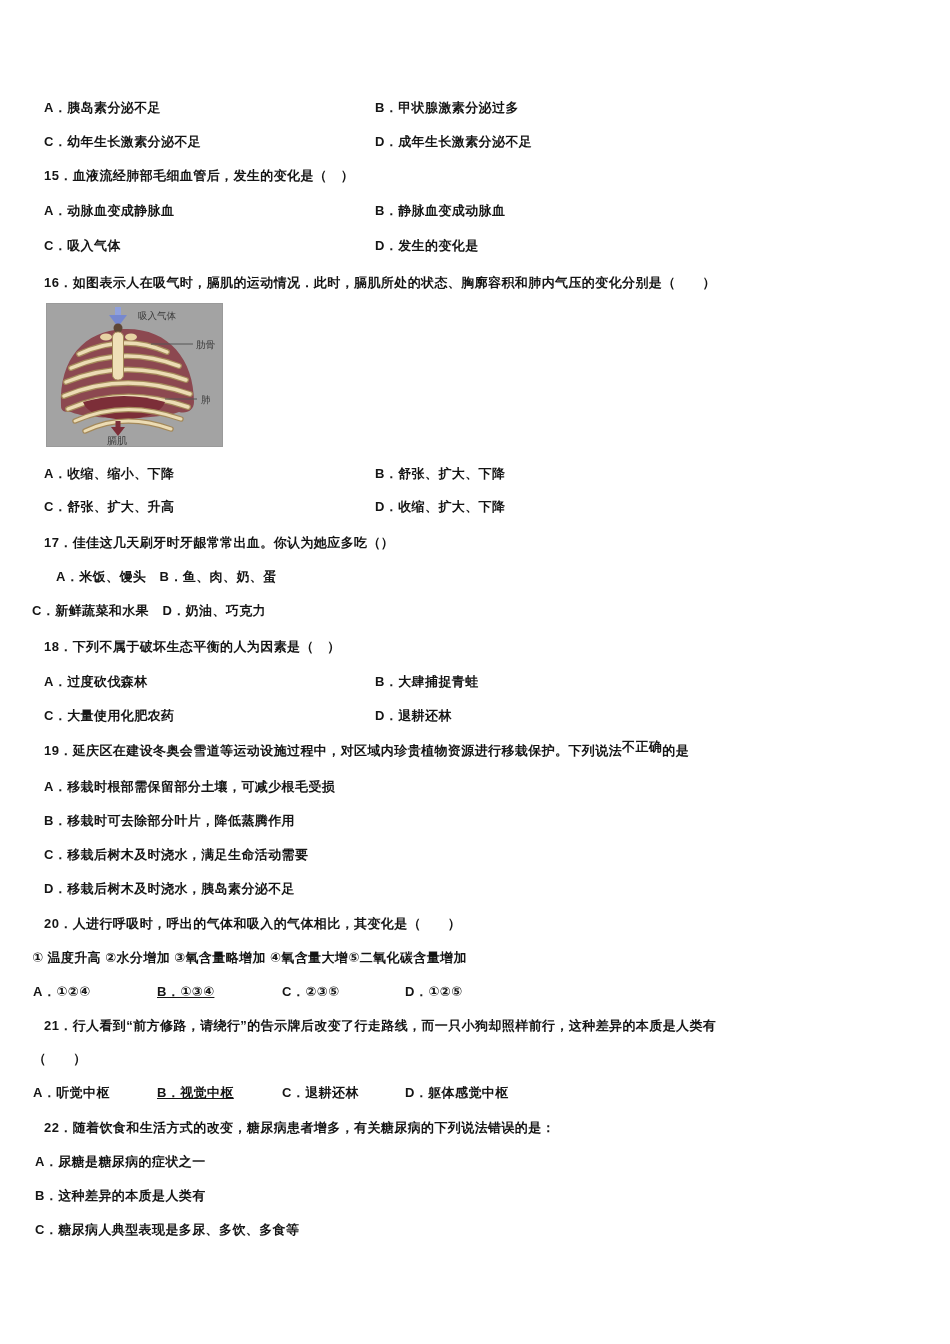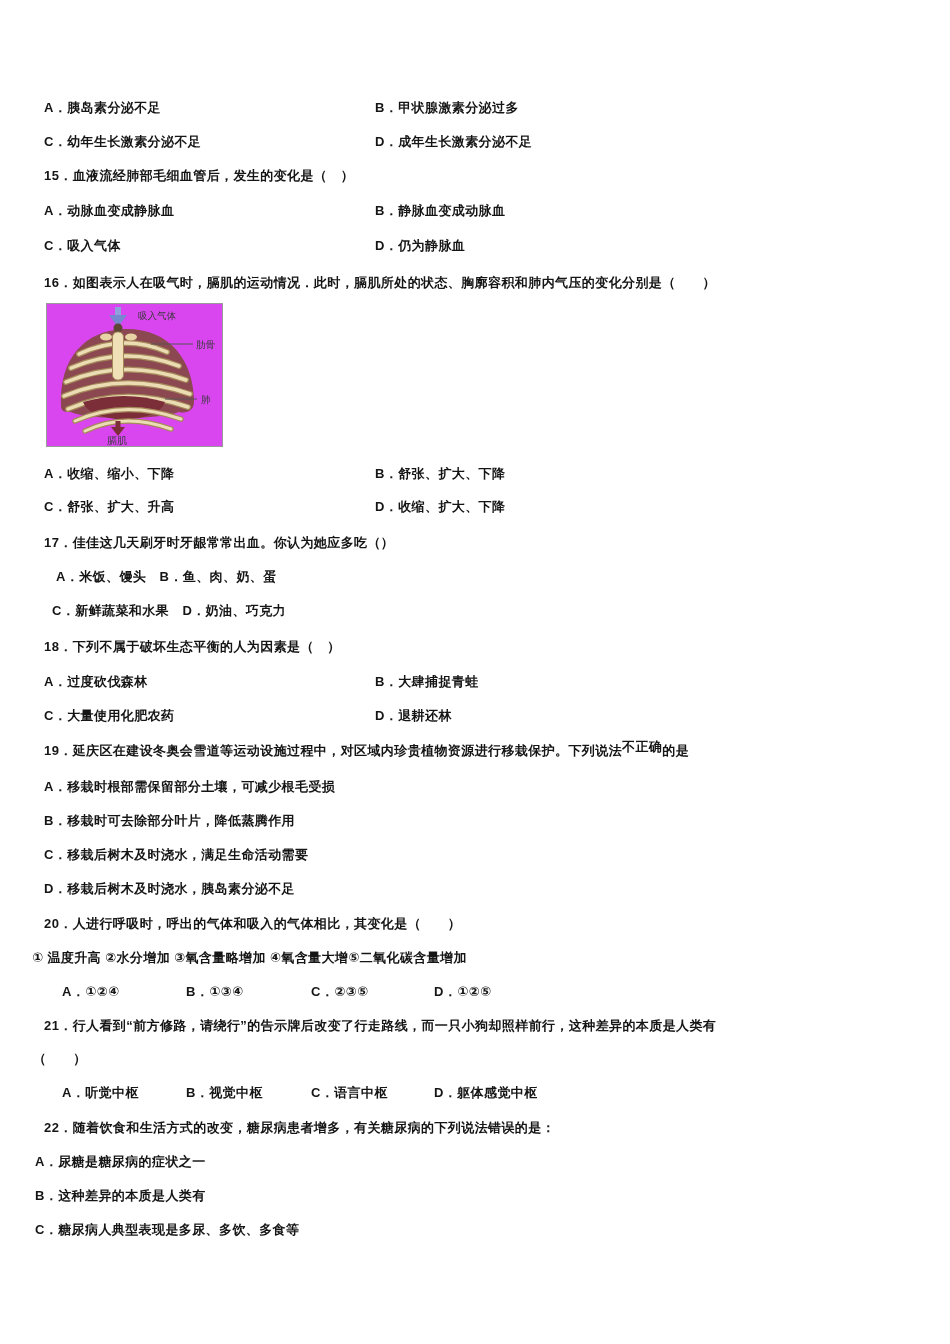--- a/index.html
+++ b/index.html
@@ -13,50 +13,50 @@
     overflow:hidden;
   }
   .row{
     position:absolute;
     font-size:13px;
     line-height:1.1;
     letter-spacing:0.4px;
     white-space:nowrap;
   }
   .optL{display:inline-block;width:331px;}
-  .c4a{display:inline-block;width:124px;margin-left:29px;}
-  .c4b{display:inline-block;width:125px;}
+  .c4a{display:inline-block;width:124px;}
+  .c4b{display:inline-block;width:125px;text-decoration:underline;}
   .c4c{display:inline-block;width:123px;}
   .em-raised{position:relative;top:-4px;}
   .figure-box{
     position:absolute;
     left:46px;top:303px;
     width:177px;height:144px;
     border:1px solid #9a9a9a;
-    background:#d946ef;
+    background:#a3a3a3;
     box-sizing:border-box;
   }
   .figure-box svg{display:block;}
 </style>
 </head>
 <body>
 
 <div class="row" style="top:101px;left:44px">
   <span class="optL">A．胰岛素分泌不足</span><span>B．甲状腺激素分泌过多</span>
 </div>
 <div class="row" style="top:135px;left:44px">
   <span class="optL">C．幼年生长激素分泌不足</span><span>D．成年生长激素分泌不足</span>
 </div>
 
 <div class="row" style="top:169px;left:44px">15．血液流经肺部毛细血管后，发生的变化是（　）</div>
 <div class="row" style="top:204px;left:44px">
   <span class="optL">A．动脉血变成静脉血</span><span>B．静脉血变成动脉血</span>
 </div>
 <div class="row" style="top:239px;left:44px">
-  <span class="optL">C．吸入气体</span><span>D．仍为静脉血</span>
+  <span class="optL">C．吸入气体</span><span>D．发生的变化是</span>
 </div>
 
 <div class="row" style="top:276px;left:44px">16．如图表示人在吸气时，膈肌的运动情况．此时，膈肌所处的状态、胸廓容积和肺内气压的变化分别是（　　）</div>
 
 <div class="figure-box">
   <svg width="175" height="142" viewBox="0 0 175 142">
 
     <g>
       <rect x="68" y="3" width="6" height="9" fill="#8fa0dd"></rect>
       <polygon points="62,11 80,11 71,23" fill="#7688cf"></polygon>
@@ -110,21 +110,21 @@
 
 <div class="row" style="top:467px;left:44px">
   <span class="optL">A．收缩、缩小、下降</span><span>B．舒张、扩大、下降</span>
 </div>
 <div class="row" style="top:500px;left:44px">
   <span class="optL">C．舒张、扩大、升高</span><span>D．收缩、扩大、下降</span>
 </div>
 
 <div class="row" style="top:536px;left:44px">17．佳佳这几天刷牙时牙龈常常出血。你认为她应多吃（）</div>
 <div class="row" style="top:570px;left:56px">A．米饭、馒头　B．鱼、肉、奶、蛋</div>
-<div class="row" style="top:604px;left:52px">C．新鲜蔬菜和水果　D．奶油、巧克力</div>
+<div class="row" style="top:604px;left:32px">C．新鲜蔬菜和水果　D．奶油、巧克力</div>
 
 <div class="row" style="top:640px;left:44px">18．下列不属于破坏生态平衡的人为因素是（　）</div>
 <div class="row" style="top:675px;left:44px">
   <span class="optL">A．过度砍伐森林</span><span>B．大肆捕捉青蛙</span>
 </div>
 <div class="row" style="top:709px;left:44px">
   <span class="optL">C．大量使用化肥农药</span><span>D．退耕还林</span>
 </div>
 
 <div class="row" style="top:744px;left:44px">
@@ -137,19 +137,19 @@
 
 <div class="row" style="top:917px;left:44px">20．人进行呼吸时，呼出的气体和吸入的气体相比，其变化是（　　）</div>
 <div class="row" style="top:951px;left:32px">① 温度升高 ②水分增加 ③氧含量略增加 ④氧含量大增⑤二氧化碳含量增加</div>
 <div class="row" style="top:985px;left:33px">
   <span class="c4a">A．①②④</span><span class="c4b">B．①③④</span><span class="c4c">C．②③⑤</span><span>D．①②⑤</span>
 </div>
 
 <div class="row" style="top:1019px;left:44px">21．行人看到“前方修路，请绕行”的告示牌后改变了行走路线，而一只小狗却照样前行，这种差异的本质是人类有</div>
 <div class="row" style="top:1052px;left:33px">（　　）</div>
 <div class="row" style="top:1086px;left:33px">
-  <span class="c4a">A．听觉中枢</span><span class="c4b">B．视觉中枢</span><span class="c4c">C．语言中枢</span><span>D．躯体感觉中枢</span>
+  <span class="c4a">A．听觉中枢</span><span class="c4b">B．视觉中枢</span><span class="c4c">C．退耕还林</span><span>D．躯体感觉中枢</span>
 </div>
 
 <div class="row" style="top:1121px;left:44px">22．随着饮食和生活方式的改变，糖尿病患者增多，有关糖尿病的下列说法错误的是：</div>
 <div class="row" style="top:1155px;left:35px">A．尿糖是糖尿病的症状之一</div>
 <div class="row" style="top:1189px;left:35px">B．这种差异的本质是人类有</div>
 <div class="row" style="top:1223px;left:35px">C．糖尿病人典型表现是多尿、多饮、多食等</div>
 
 </body></html>

